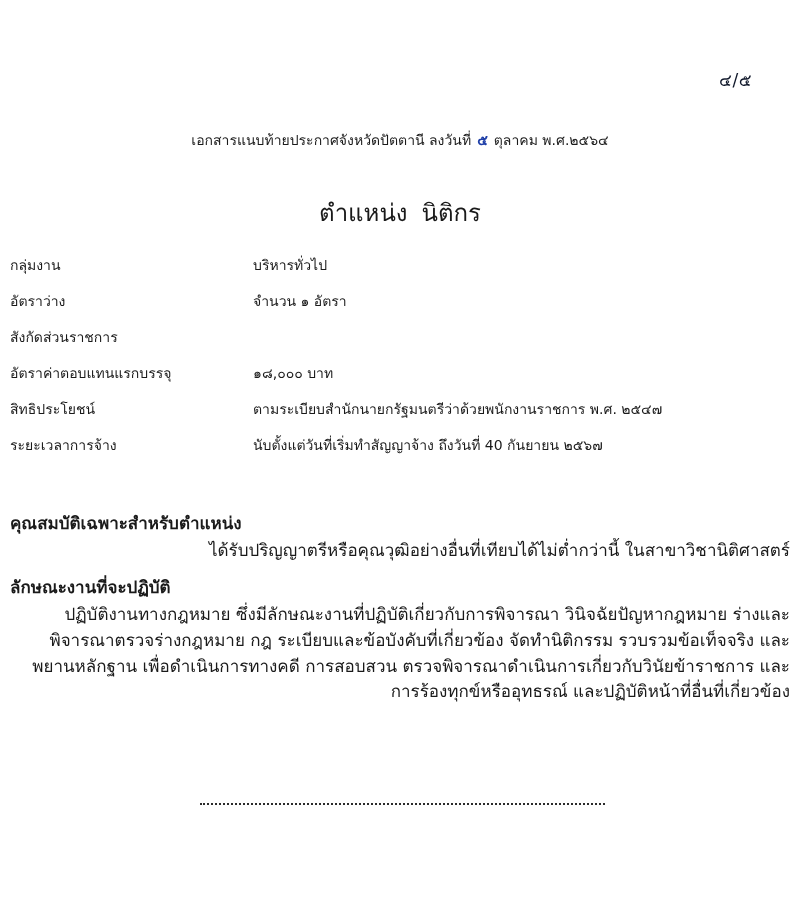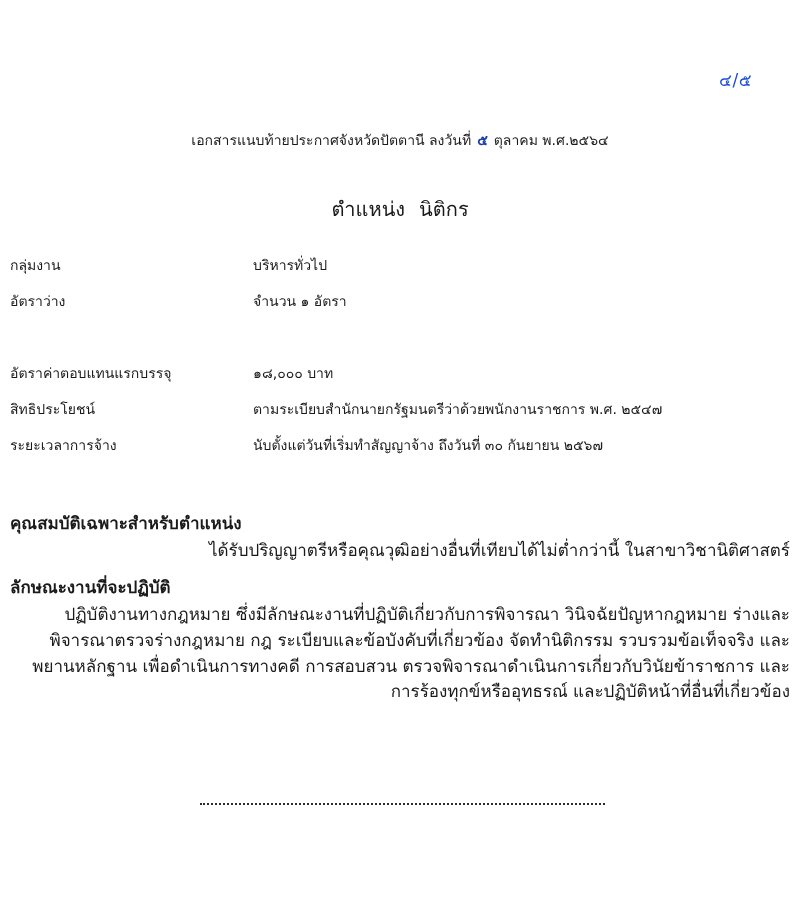--- a/index.html
+++ b/index.html
@@ -14,21 +14,21 @@
     background: #ffffff;
     font-family: "DejaVu Sans", "Liberation Sans", sans-serif;
     color: #1a1a1a;
     overflow: hidden;
   }
   .page-number {
     position: absolute;
     top: 66px;
     right: 48px;
     font-size: 17px;
-    color: #1d4ed8;
+    color: #0f172a;
     letter-spacing: 0.5px;
   }
   .doc-heading {
     position: absolute;
     top: 130px;
     left: 0;
     width: 100%;
     text-align: center;
     font-size: 14px;
     line-height: 1.5;
@@ -37,21 +37,21 @@
     color: #1f3fa8;
     font-weight: bold;
     padding: 0 6px;
   }
   .position-line {
     position: absolute;
     top: 193px;
     left: 0;
     width: 100%;
     text-align: center;
-    font-size: 20px;
+    font-size: 24px;
   }
   .position-line .gap {
     display: inline-block;
     width: 14px;
   }
   .fields {
     position: absolute;
     top: 254px;
     left: 10px;
     width: 780px;
@@ -125,32 +125,33 @@
   <div class="fields">
     <div class="field-row">
       <span class="field-label">กลุ่มงาน</span>
       <span class="field-value">บริหารทั่วไป</span>
     </div>
     <div class="field-row">
       <span class="field-label">อัตราว่าง</span>
       <span class="field-value">จำนวน ๑ อัตรา</span>
     </div>
     <div class="field-row">
+      <span class="field-label">สังกัดส่วนราชการ</span>
     </div>
     <div class="field-row">
       <span class="field-label">อัตราค่าตอบแทนแรกบรรจุ</span>
       <span class="field-value">๑๘,๐๐๐  บาท</span>
     </div>
     <div class="field-row">
       <span class="field-label">สิทธิประโยชน์</span>
       <span class="field-value">ตามระเบียบสำนักนายกรัฐมนตรีว่าด้วยพนักงานราชการ พ.ศ. ๒๕๔๗</span>
     </div>
     <div class="field-row">
       <span class="field-label">ระยะเวลาการจ้าง</span>
-      <span class="field-value">นับตั้งแต่วันที่เริ่มทำสัญญาจ้าง ถึงวันที่ ๓๐ กันยายน ๒๕๖๗</span>
+      <span class="field-value">นับตั้งแต่วันที่เริ่มทำสัญญาจ้าง ถึงวันที่ 40 กันยายน ๒๕๖๗</span>
     </div>
   </div>
 
   <div class="section" id="qual-section">
     <p class="section-title">คุณสมบัติเฉพาะสำหรับตำแหน่ง</p>
     <div class="section-body">
       <span class="indent"></span><span>ได้รับปริญญาตรีหรือคุณวุฒิอย่างอื่นที่เทียบได้ไม่ต่ำกว่านี้ ในสาขาวิชานิติศาสตร์</span>
     </div>
   </div>
 

